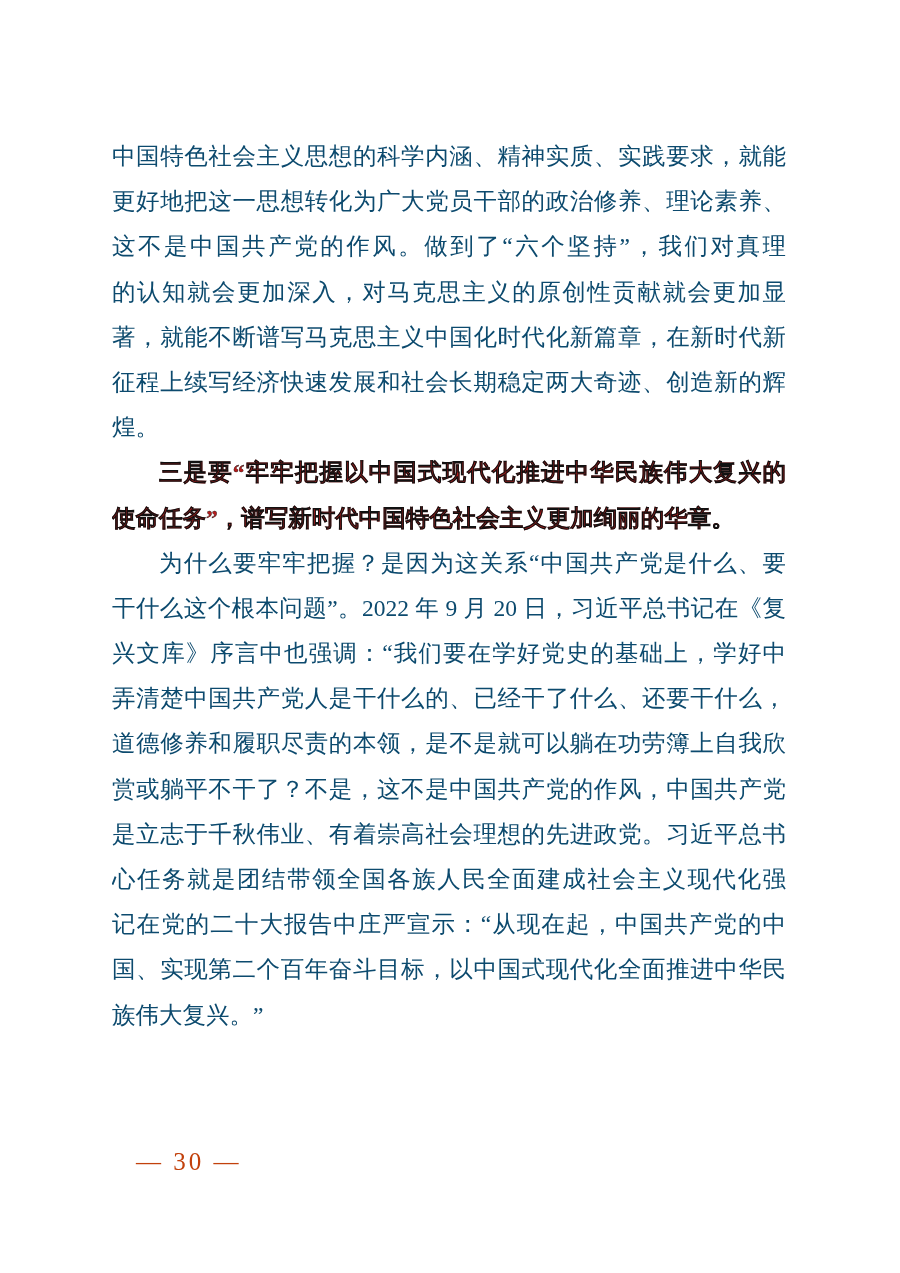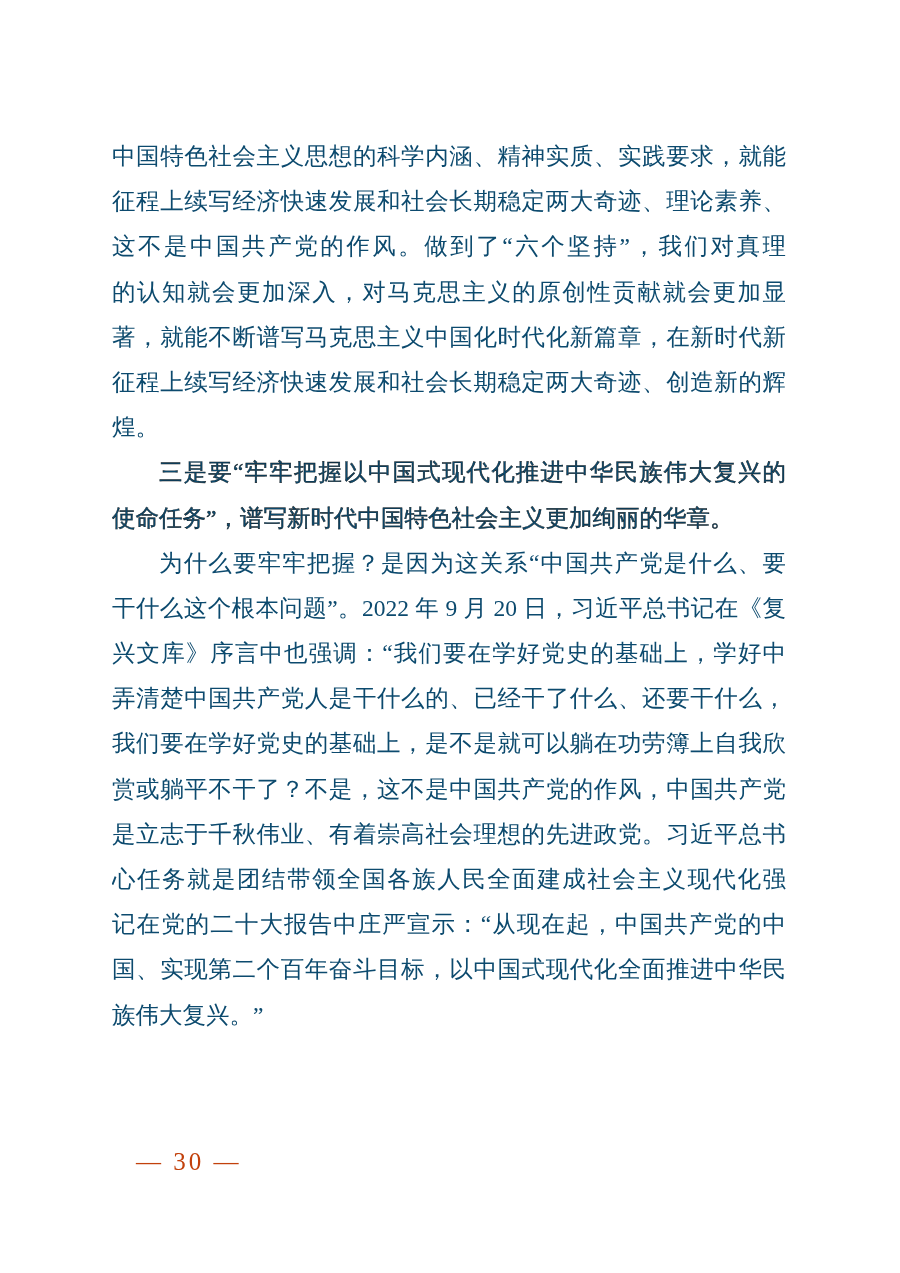--- a/index.html
+++ b/index.html
@@ -25,22 +25,22 @@
     font-size: 23.5px;
     height: 45.2px;
     line-height: 45.2px;
     color: #0c4a6e;
     text-align: justify;
     text-align-last: justify;
     text-justify: inter-character;
     overflow: hidden;
   }
   .para-heading .line {
-    font-weight: 400;
-    color: #0c4a6e;
+    font-weight: 700;
+    color: #b91c1c;
     -webkit-text-stroke: 0.4px #111111;
   }
   .line.first-indent {
     text-indent: 47px;
   }
   .line.para-last {
     text-align-last: left;
   }
   .footer {
     position: absolute;
@@ -54,37 +54,37 @@
     font-family: "Liberation Serif", "DejaVu Serif", serif;
   }
 </style>
 </head>
 <body>
 
 <div class="page">
   <div class="text-block" id="text-block">
       <div class="paragraph para-body">
         <div class="line">中国特色社会主义思想的科学内涵、精神实质、实践要求，就能</div>
-        <div class="line">征程上续写经济快速发展和社会长期稳定两大奇迹、理论素养、</div>
+        <div class="line">更好地把这一思想转化为广大党员干部的政治修养、理论素养、</div>
         <div class="line">这不是中国共产党的作风。做到了“六个坚持”，我们对真理</div>
         <div class="line">的认知就会更加深入，对马克思主义的原创性贡献就会更加显</div>
         <div class="line">著，就能不断谱写马克思主义中国化时代化新篇章，在新时代新</div>
         <div class="line">征程上续写经济快速发展和社会长期稳定两大奇迹、创造新的辉</div>
         <div class="line para-last">煌。</div>
       </div>
       <div class="paragraph para-heading">
         <div class="line first-indent">三是要“牢牢把握以中国式现代化推进中华民族伟大复兴的</div>
         <div class="line para-last">使命任务”，谱写新时代中国特色社会主义更加绚丽的华章。</div>
       </div>
       <div class="paragraph para-body">
         <div class="line first-indent">为什么要牢牢把握？是因为这关系“中国共产党是什么、要</div>
         <div class="line">干什么这个根本问题”。2022 年 9 月 20 日，习近平总书记在《复</div>
         <div class="line">兴文库》序言中也强调：“我们要在学好党史的基础上，学好中</div>
         <div class="line">弄清楚中国共产党人是干什么的、已经干了什么、还要干什么，</div>
-        <div class="line">我们要在学好党史的基础上，是不是就可以躺在功劳簿上自我欣</div>
+        <div class="line">道德修养和履职尽责的本领，是不是就可以躺在功劳簿上自我欣</div>
         <div class="line">赏或躺平不干了？不是，这不是中国共产党的作风，中国共产党</div>
         <div class="line">是立志于千秋伟业、有着崇高社会理想的先进政党。习近平总书</div>
         <div class="line">心任务就是团结带领全国各族人民全面建成社会主义现代化强</div>
         <div class="line">记在党的二十大报告中庄严宣示：“从现在起，中国共产党的中</div>
         <div class="line">国、实现第二个百年奋斗目标，以中国式现代化全面推进中华民</div>
         <div class="line para-last">族伟大复兴。”</div>
       </div>
     </div>
   <div class="footer">
     <span>— 30 —</span>

